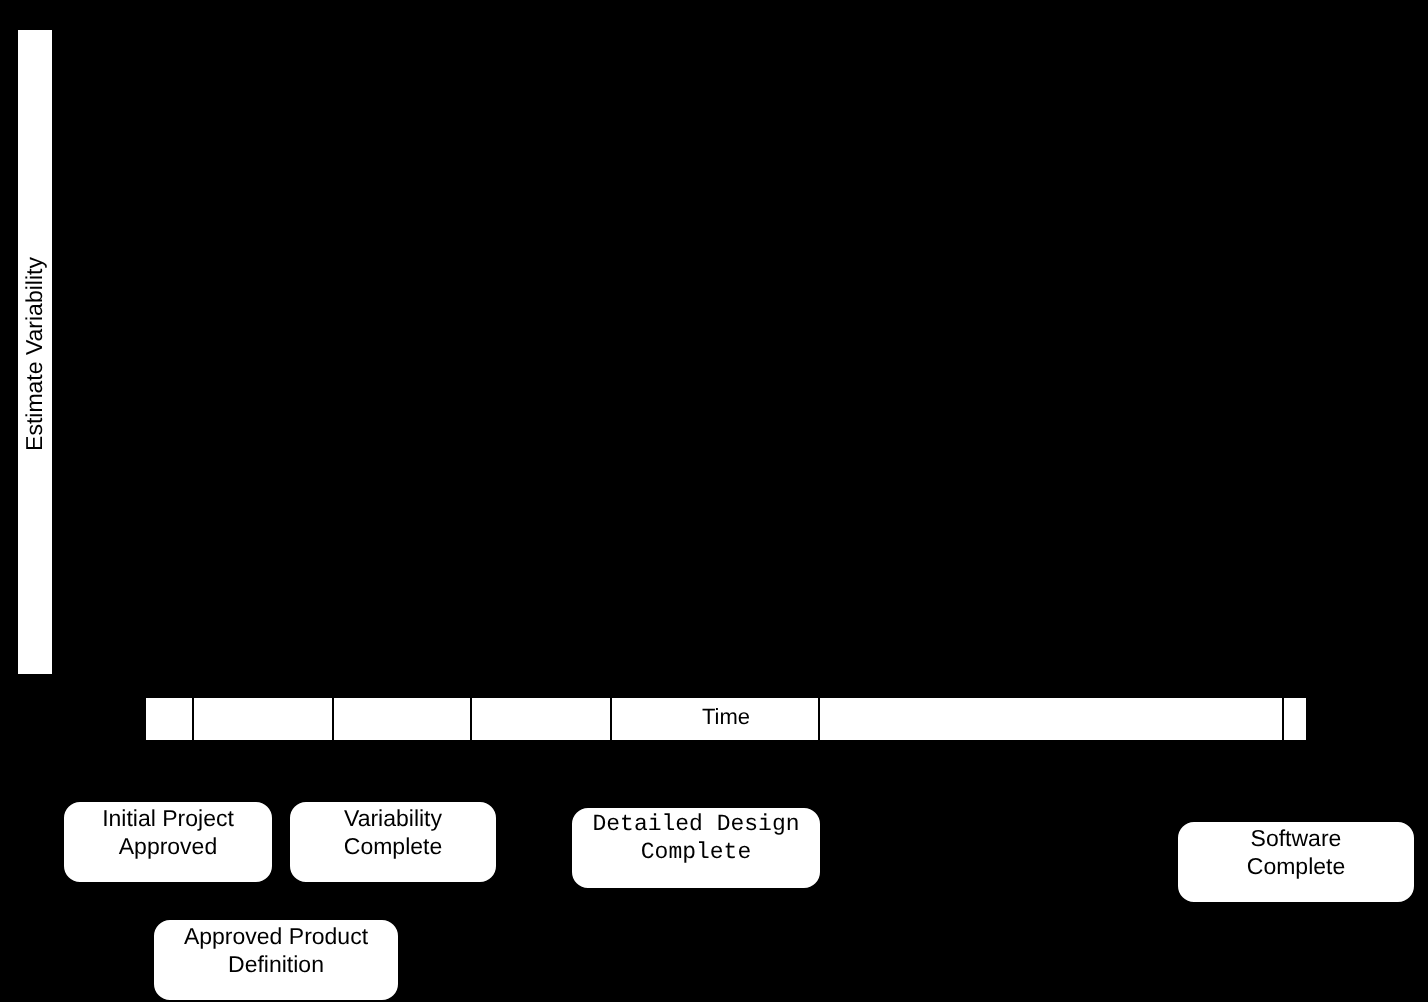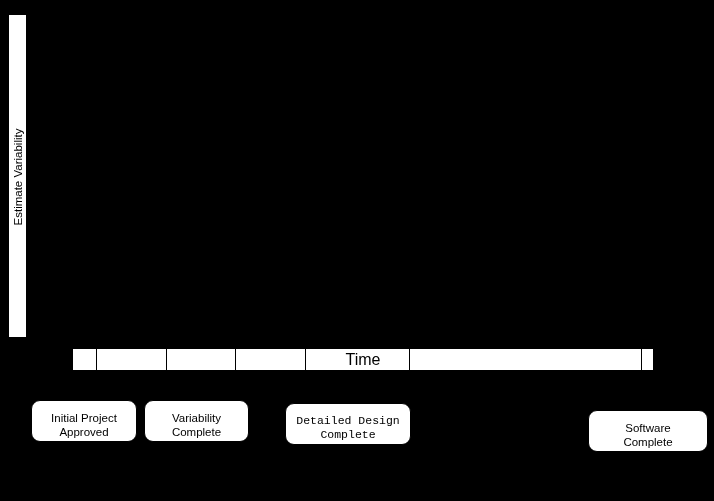--- a/index.html
+++ b/index.html
@@ -70,33 +70,33 @@
     background: #000000;
   }
   .x-axis-label {
     position: absolute;
     left: 0;
     top: 0;
     width: 100%;
     height: 100%;
     line-height: 21px;
     text-align: center;
-    font-size: 16px;
+    font-size: 11px;
     color: #000000;
   }
 
   
   .pill {
     position: absolute;
     background: #ffffff;
     border: 1px solid #000000;
     border-radius: 9px;
     box-sizing: border-box;
     display: flex;
-    align-items: flex-end;
+    align-items: flex-start;
     justify-content: center;
     text-align: center;
     font-size: 11.5px;
     line-height: 14px;
     color: #000000;
     padding: 2px 4px;
   }
   .pill span { display: block; }
 </style>
 </head>
@@ -139,15 +139,21 @@
     </div>
   </div>
 
   <div class="pill" style="left:588px; top:410px; width:120px; height:42px;">
     <div>
       <span>Software</span>
       <span>Complete</span>
     </div>
   </div>
 
+  <div class="pill" style="left:76px; top:459px; width:124px; height:42px;">
+    <div>
+      <span>Approved Product</span>
+      <span>Definition</span>
+    </div>
+  </div>
 
 
 </div>
 
 </body></html>

